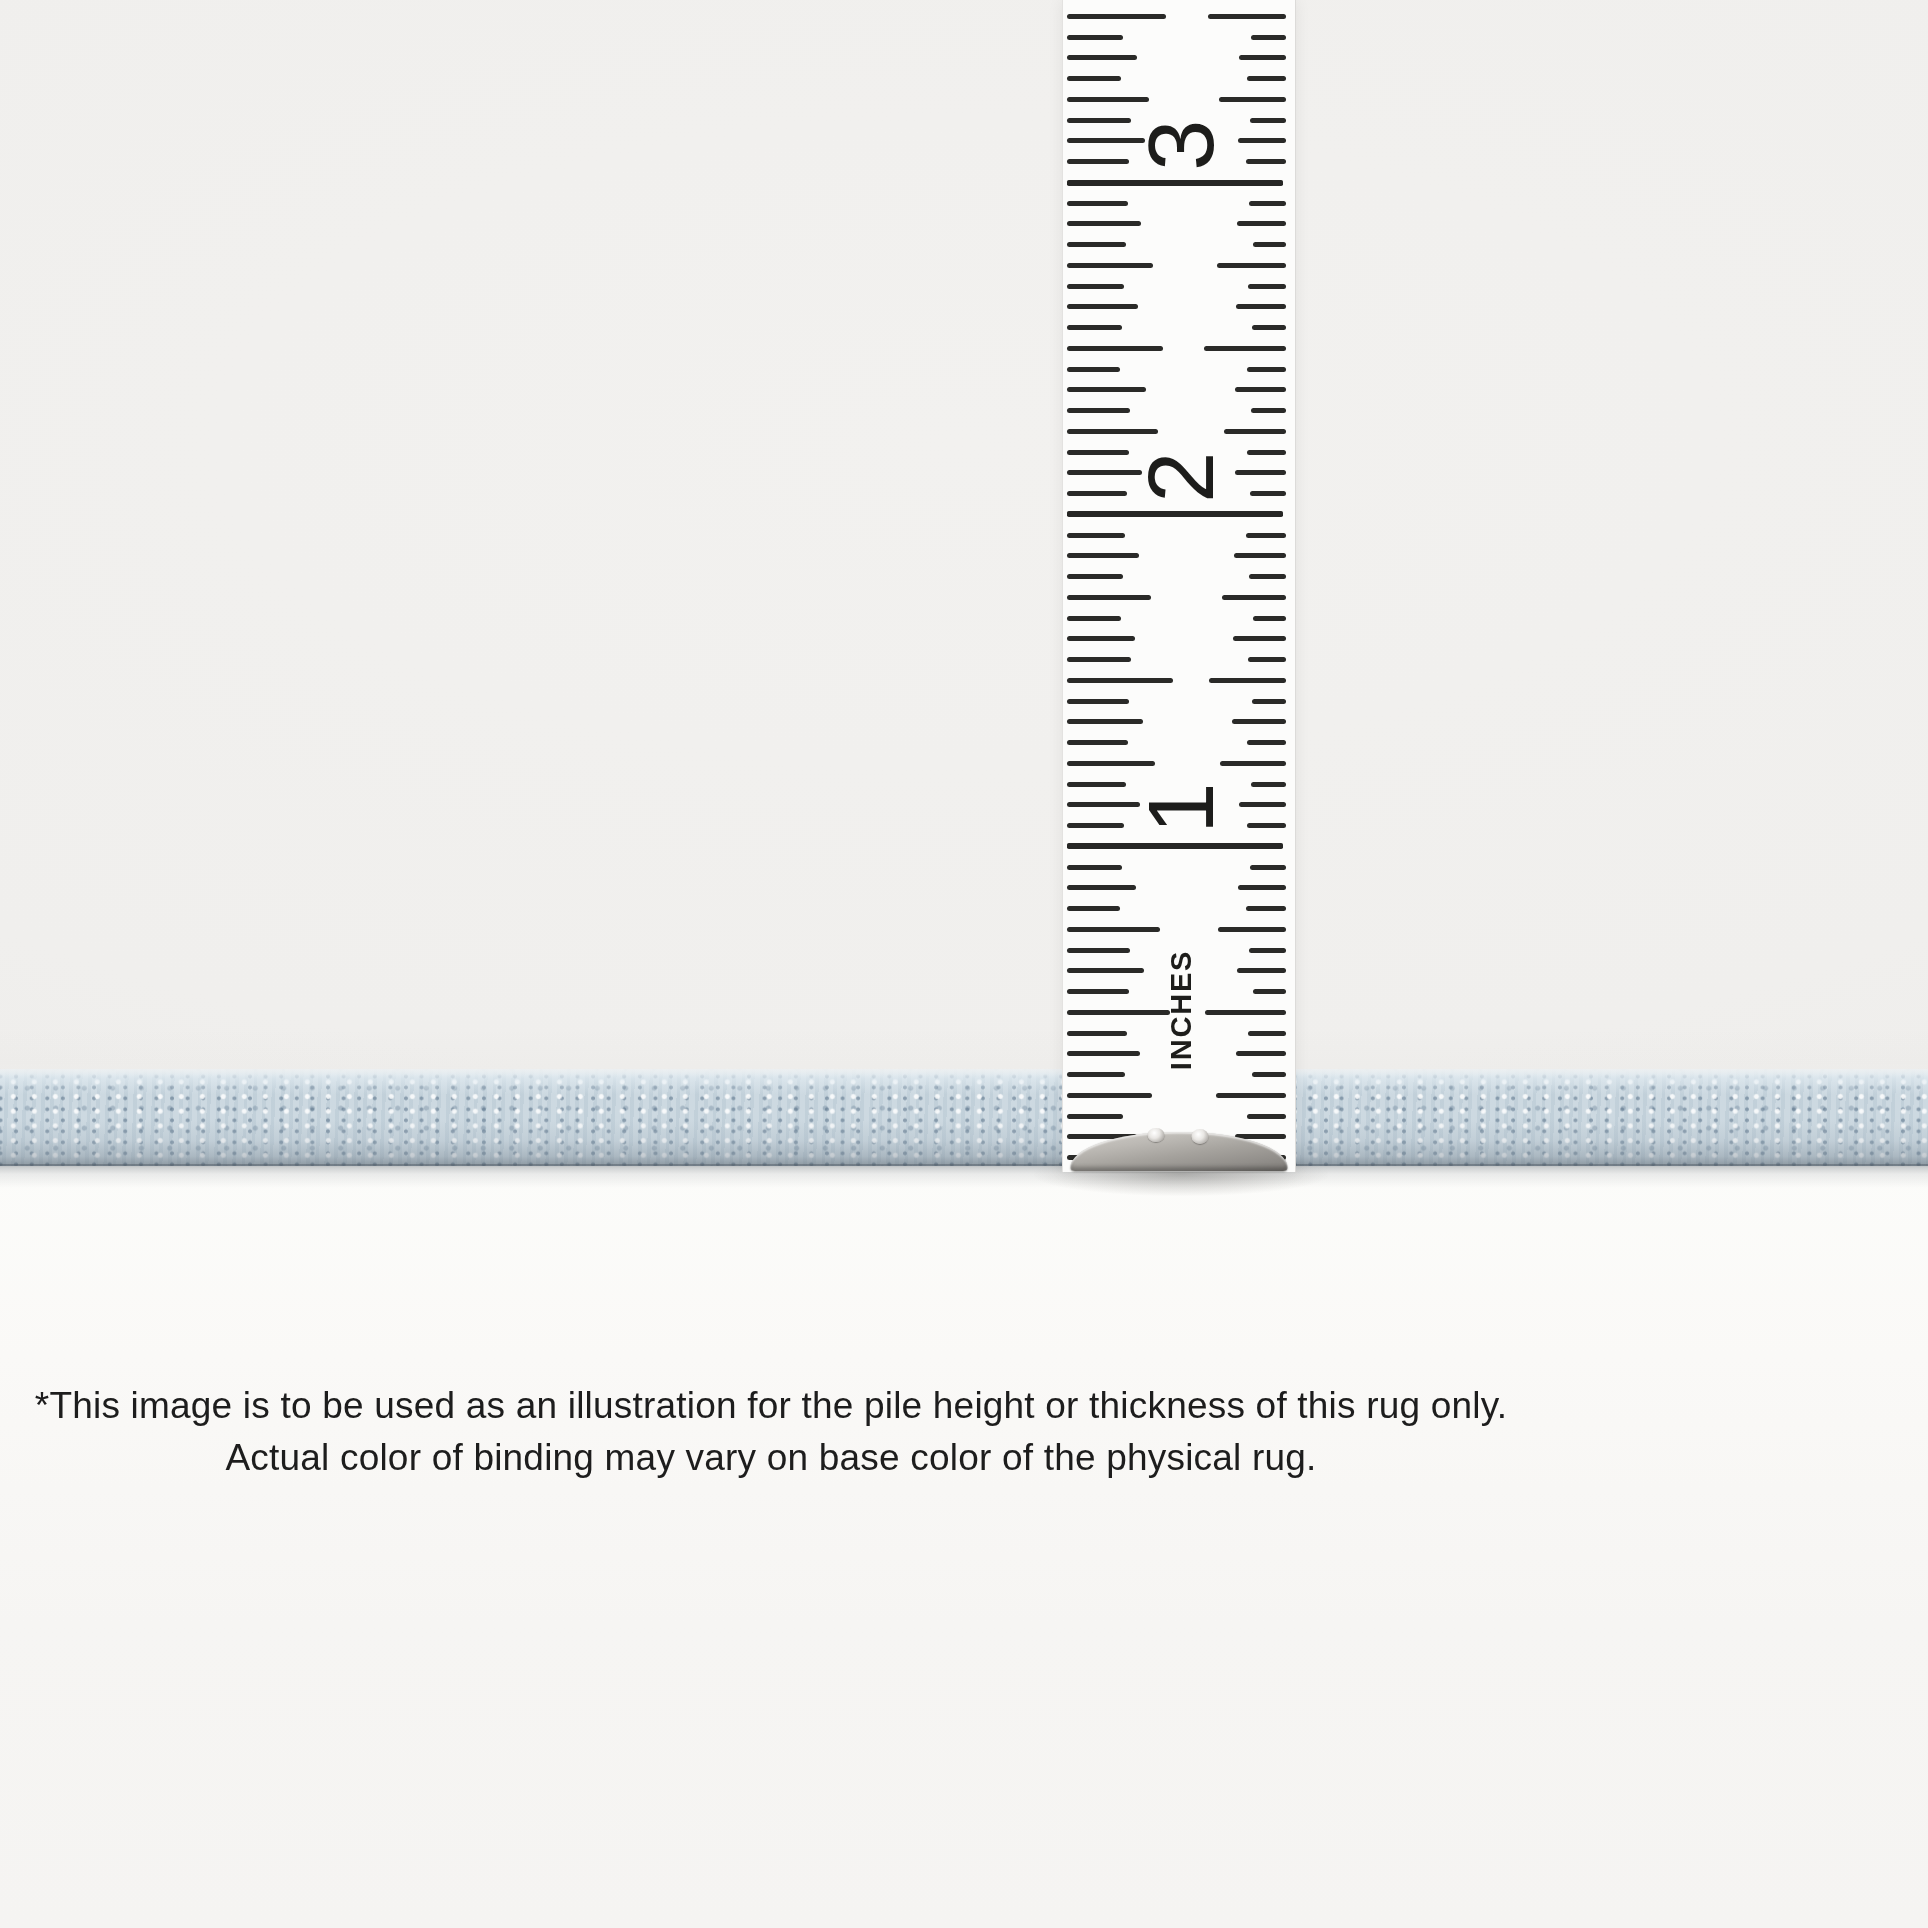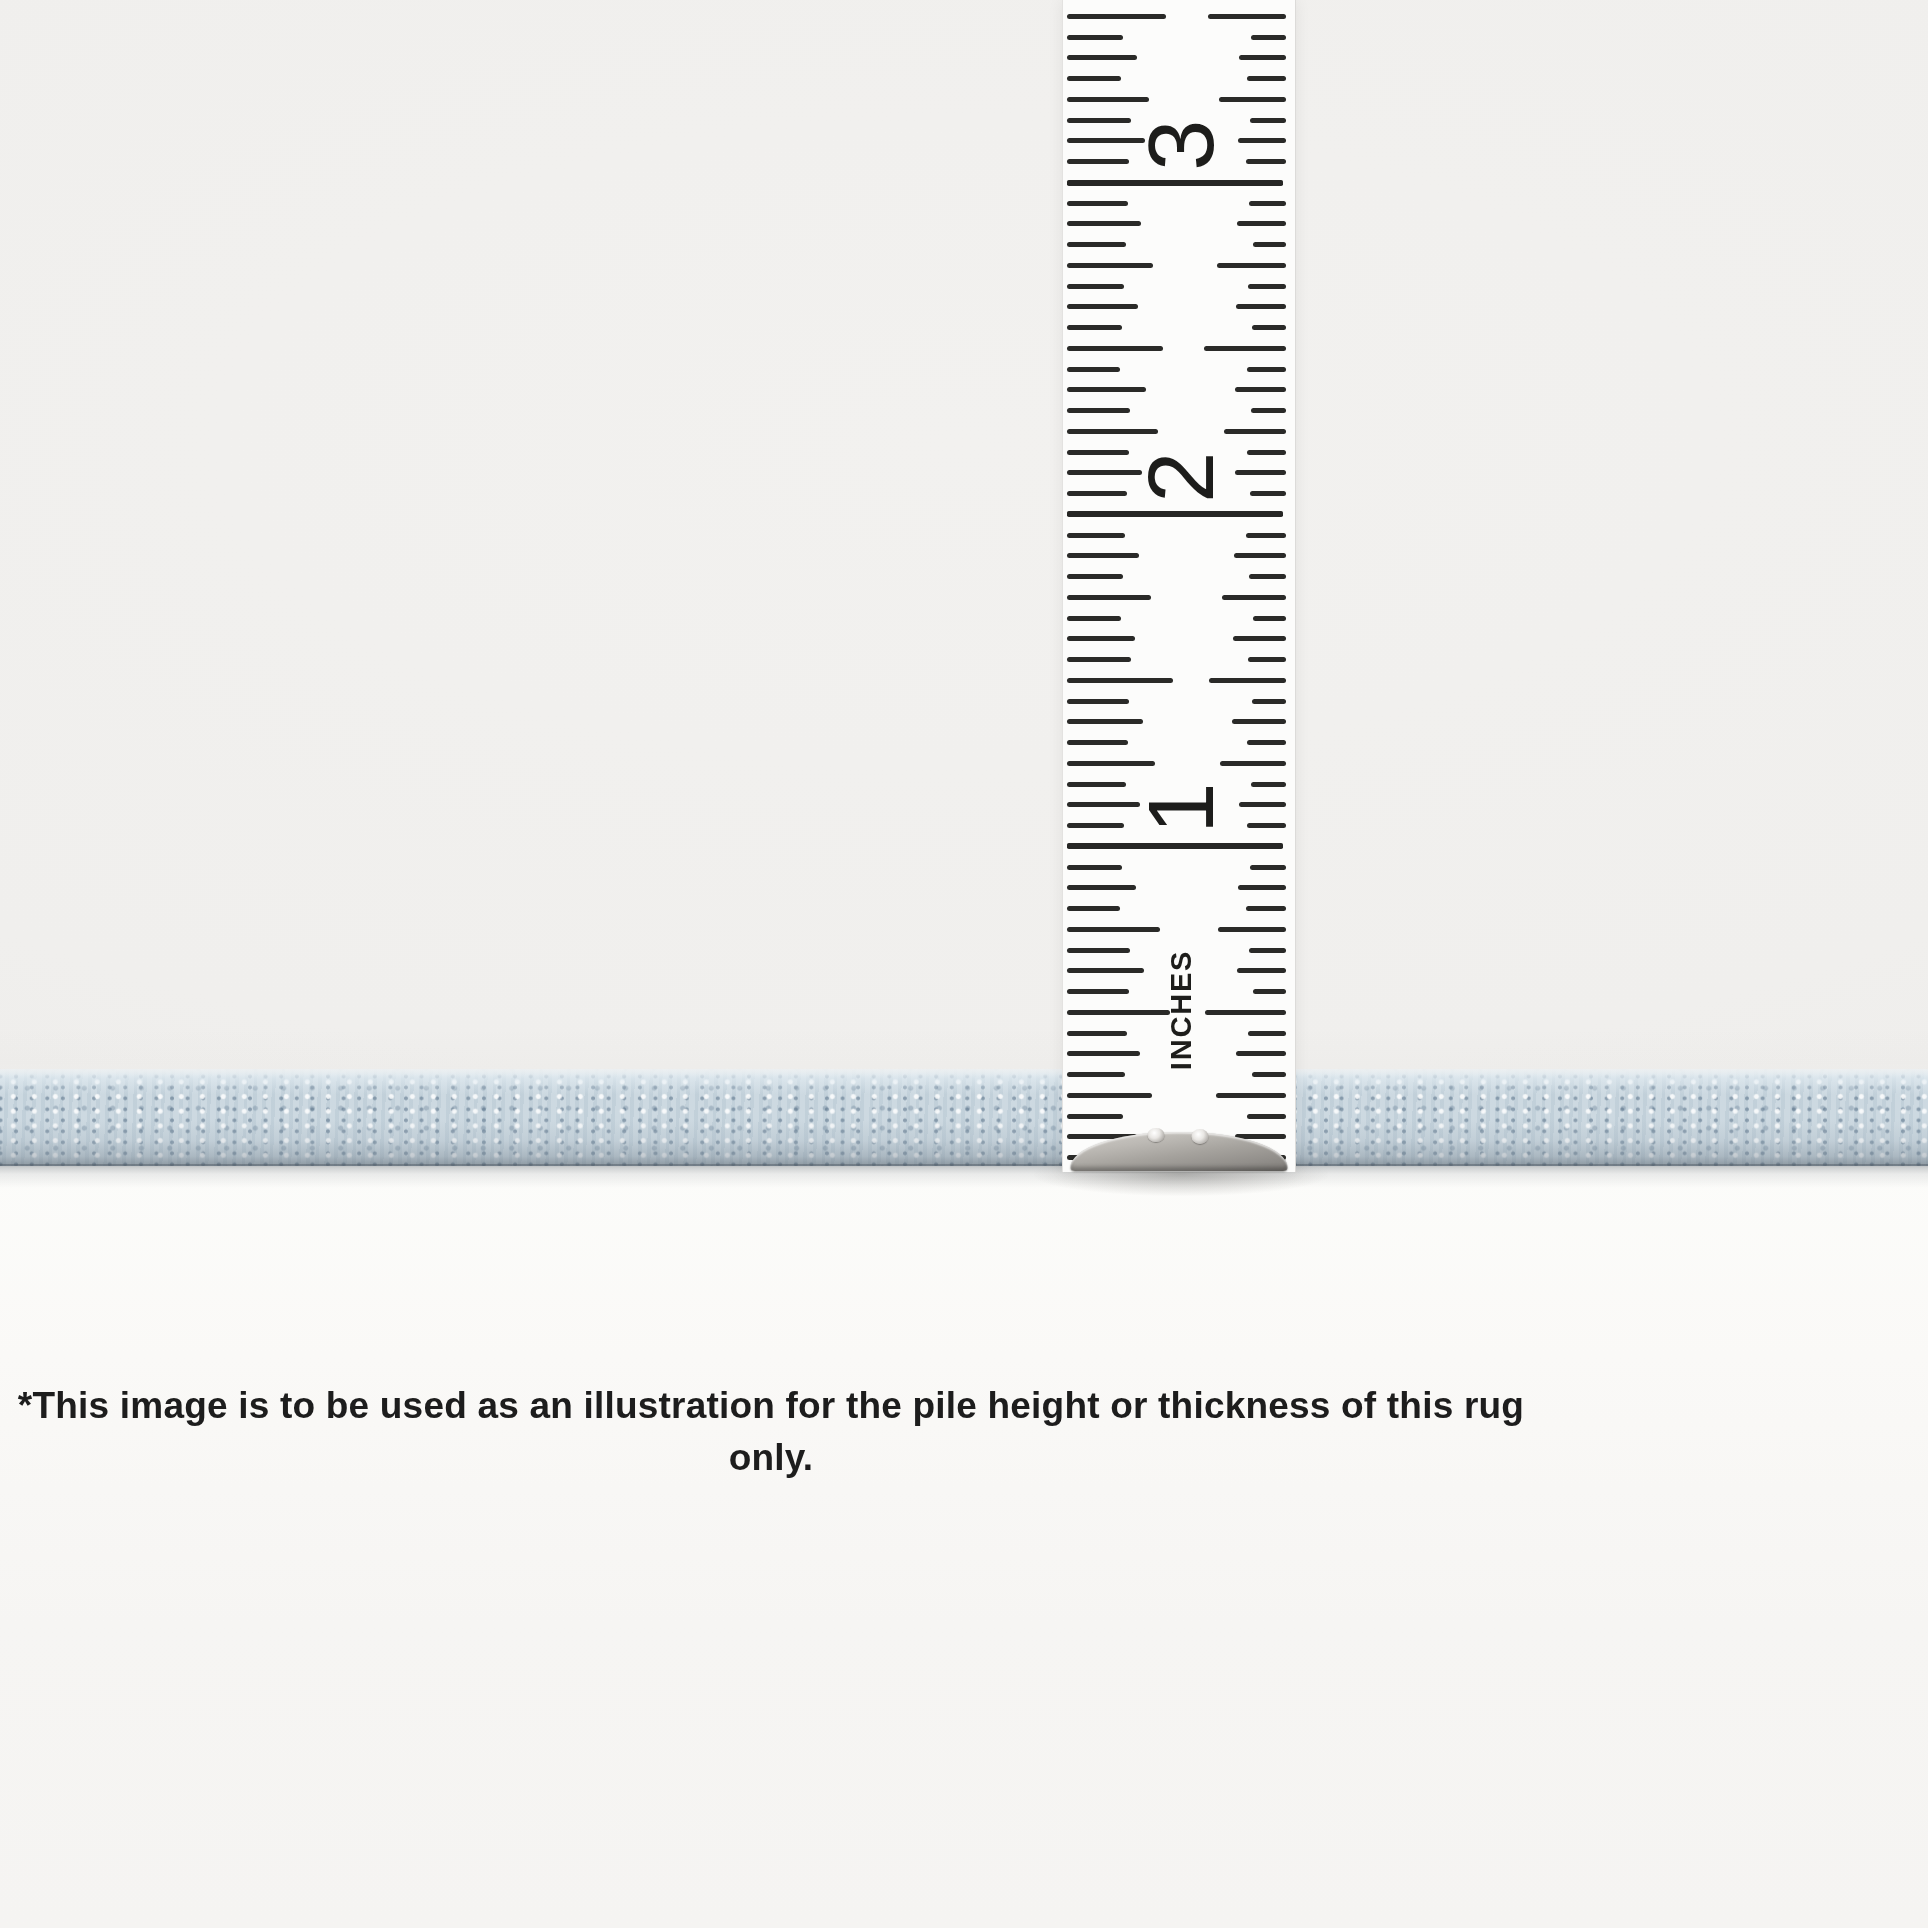--- a/index.html
+++ b/index.html
@@ -95,21 +95,21 @@
     position:absolute;width:16.5px;height:14.7px;border-radius:50%;
     background:radial-gradient(circle at 40% 35%, #ffffff 0%, #e8e6e3 40%, #b3b0ac 75%, #8d8a86 100%);
     box-shadow:0 0.9px 0.9px rgba(60,58,55,0.4);
   }
   .rivet.r1{left:77px;top:-4.6px;}
   .rivet.r2{left:121px;top:-2.8px;}
   
   .caption{
     position:absolute;left:0;top:1380px;width:1542px;
     text-align:center;color:var(--caption);
-    font-size:37px;line-height:52px;letter-spacing:0.2px;font-weight:700;
+    font-size:37px;line-height:52px;letter-spacing:0.2px;font-weight:400;
   }
 </style>
 </head>
 <body>
 
 <div class="stage">
   <div class="bg-upper"></div>
   <div class="floor"></div>
 
   <div class="rug"></div>
@@ -233,15 +233,16 @@
       </div>
     <div class="inches-label">INCHES</div>
     <div class="tip">
       <div class="rivet r1"></div>
       <div class="rivet r2"></div>
     </div>
   </div>
 
   <div class="caption">
     <div>*This image is to be used as an illustration for the pile height or thickness of this rug only.</div>
+    <div>Actual color of binding may vary on base color of the physical rug.</div>
   </div>
 </div>
 
 
 </body></html>

